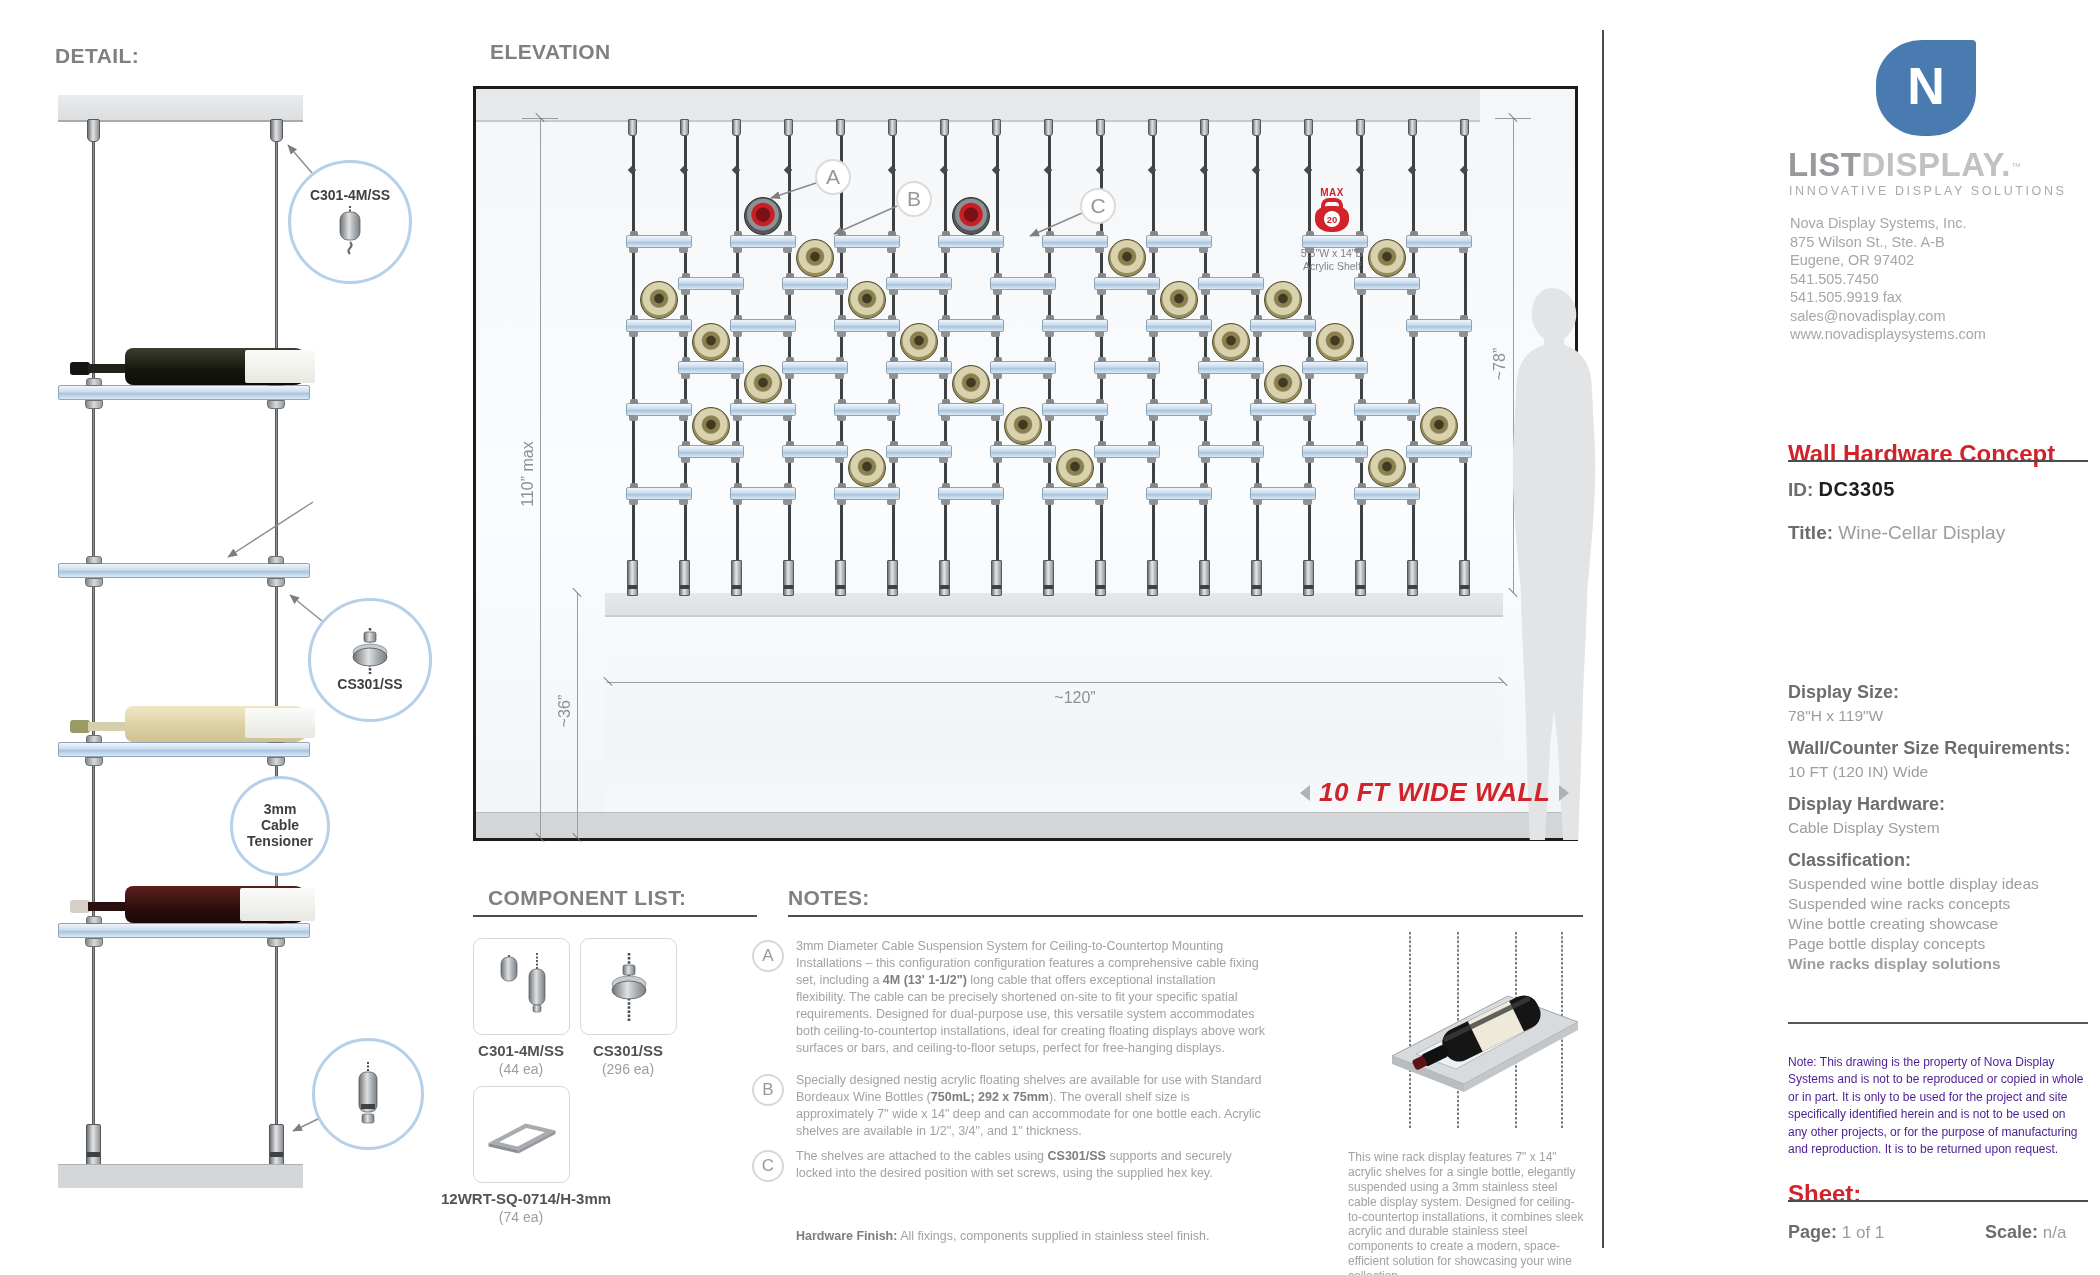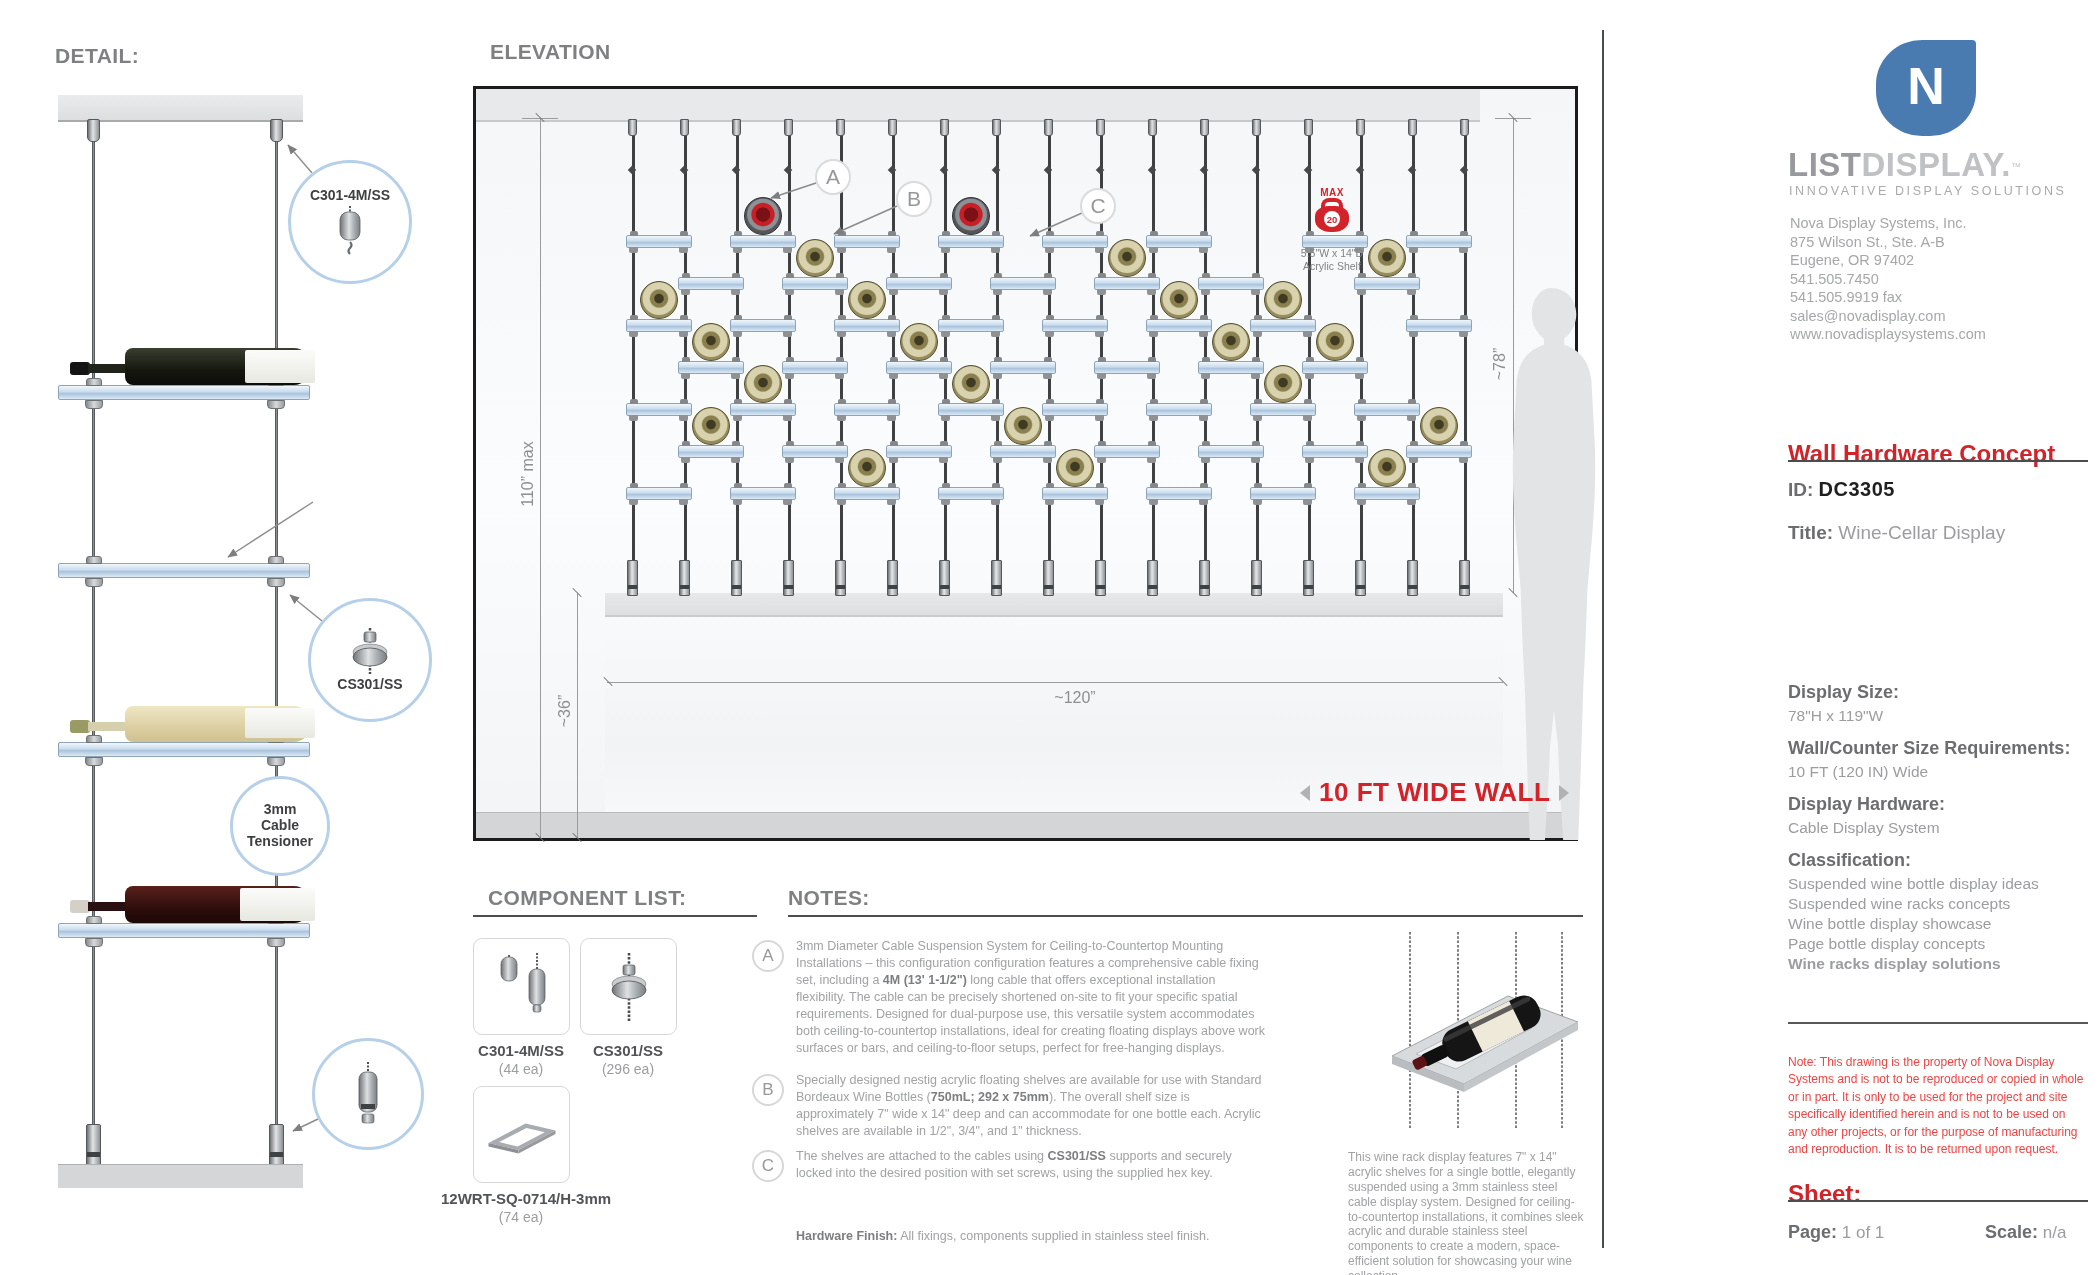--- a/index.html
+++ b/index.html
@@ -68,21 +68,21 @@
           display:flex;align-items:center;justify-content:center;font-size:21px;color:#96989a;z-index:6;}
   .max-icon{position:absolute;width:56px;display:flex;flex-direction:column;align-items:center;z-index:5;}
   .max-tag{font-size:10px;font-weight:bold;color:var(--red,#d2232a);letter-spacing:.5px;line-height:1;}
   .max-bell{position:relative;margin-top:8px;width:34px;height:26px;background:var(--red,#d2232a);border-radius:40% 40% 46% 46%;
             display:flex;align-items:center;justify-content:center;}
   .max-bell::before{content:"";position:absolute;top:-8px;left:50%;transform:translateX(-50%);width:14px;height:10px;
             border:4px solid var(--red,#d2232a);border-bottom:none;border-radius:8px 8px 0 0;}
   .max-val{width:16px;height:16px;border-radius:50%;background:#fff;color:var(--red,#d2232a);font-size:9.5px;font-weight:bold;
            display:flex;align-items:center;justify-content:center;}
   .max-cap{position:absolute;width:90px;text-align:center;font-size:10.5px;line-height:1.25;color:#808284;z-index:5;}
-  .ten-ft{position:absolute;left:1300px;top:777px;display:flex;align-items:center;gap:9px;z-index:7;}
+  .ten-ft{position:absolute;left:1300px;top:777px;display:flex;align-items:center;gap:9px;z-index:7;font-style:italic;}
   .ten-ft .txt{font-size:26px;font-weight:bold;color:var(--red,#d2232a);letter-spacing:.5px;white-space:nowrap;}
   .tri{width:0;height:0;border-top:8px solid transparent;border-bottom:8px solid transparent;}
   .tri.l{border-right:10px solid #b0b2b4;}
   .tri.r{border-left:10px solid #b0b2b4;}
   #silhouette{position:absolute;left:1499px;top:286px;z-index:3;}
   
   .rule{position:absolute;height:2px;background:#4c4e50;}
   .comp-card{position:absolute;width:97px;height:97px;border:1.5px solid #d6d8da;border-radius:9px;background:#fff;
              display:flex;align-items:center;justify-content:center;}
   .comp-name{position:absolute;width:160px;text-align:center;font-size:15px;font-weight:bold;color:#515356;white-space:nowrap;}
@@ -107,21 +107,21 @@
   .tagline{position:absolute;left:1789px;top:184px;font-size:12.5px;letter-spacing:2.6px;color:#a8aaac;white-space:nowrap;}
   .addr{position:absolute;left:1790px;top:214px;font-size:14.5px;line-height:18.5px;color:#a5a7a9;}
   .rp-head{position:absolute;left:1788px;font-size:24px;font-weight:bold;color:var(--red,#d2232a);}
   .rp-rule{position:absolute;left:1788px;width:300px;height:1.5px;background:#4a4c4e;}
   .rp-lab{font-weight:bold;color:#6b6d70;}
   .rp-row{position:absolute;left:1788px;width:300px;font-size:19px;color:#9b9da0;}
   .rp-id-val{font-weight:bold;color:#1f1f1f;font-size:20px;letter-spacing:.5px;}
   .rp-para{position:absolute;left:1788px;width:300px;font-size:15.5px;line-height:1.33;color:#9b9da0;}
   .rp-h{position:absolute;left:1788px;font-size:18px;font-weight:bold;color:#6b6d70;}
   .rp-v{position:absolute;left:1788px;font-size:15.5px;color:#9b9da0;line-height:1.32;width:300px;}
-  .rp-note{position:absolute;left:1788px;top:1042px;width:300px;font-size:12px;line-height:1.45;color:#ef4444;}
+  .rp-note{position:absolute;left:1788px;top:1042px;width:300px;font-size:12px;line-height:1.45;color:#4c1d95;}
   .rp-ps{position:absolute;font-size:17px;color:#9b9da0;}
 </style>
 </head>
 <body>
 
 <svg width="0" height="0" style="position:absolute">
   <defs>
     <linearGradient id="silverg" x1="0" y1="0" x2="1" y2="0">
       <stop offset="0" stop-color="#6f7275"></stop>
         <stop offset="0.45" stop-color="#dfe1e3"></stop>
@@ -827,21 +827,21 @@
   <div class="rp-v" style="top:706px">78"H x 119"W</div>
   <div class="rp-h" style="top:738px">Wall/Counter Size Requirements:</div>
   <div class="rp-v" style="top:762px">10 FT (120 IN) Wide</div>
   <div class="rp-h" style="top:794px">Display Hardware:</div>
   <div class="rp-v" style="top:818px">Cable Display System</div>
 
   <div class="rp-h" style="top:850px">Classification:</div>
   <div class="rp-v" style="top:874px" id="class-list">
       <div style="line-height: 20px;">Suspended wine bottle display ideas</div>
       <div style="line-height: 20px;">Suspended wine racks concepts</div>
-      <div style="line-height: 20px;">Wine bottle display showcase</div>
+      <div style="line-height: 20px;">Wine bottle creating showcase</div>
       <div style="line-height: 20px;">Page bottle display concepts</div>
       <div style="line-height: 20px; font-weight: bold;">Wine racks display solutions</div>
     </div>
 
   <div class="rp-rule" style="top:1022px;background:#55575a"></div>
   <p class="rp-note">Note: This drawing is the property of Nova Display Systems and is not to be reproduced or copied in whole or in part. It is only to be used for the project and site specifically identified herein and is not to be used on any other projects, or for the purpose of manufacturing and reproduction. It is to be returned upon request.</p>
 
   <h2 class="rp-head" style="top:1160px">Sheet:</h2>
   <div class="rp-rule" style="top:1200px"></div>
   <div class="rp-ps" style="left:1788px;top:1222px">

